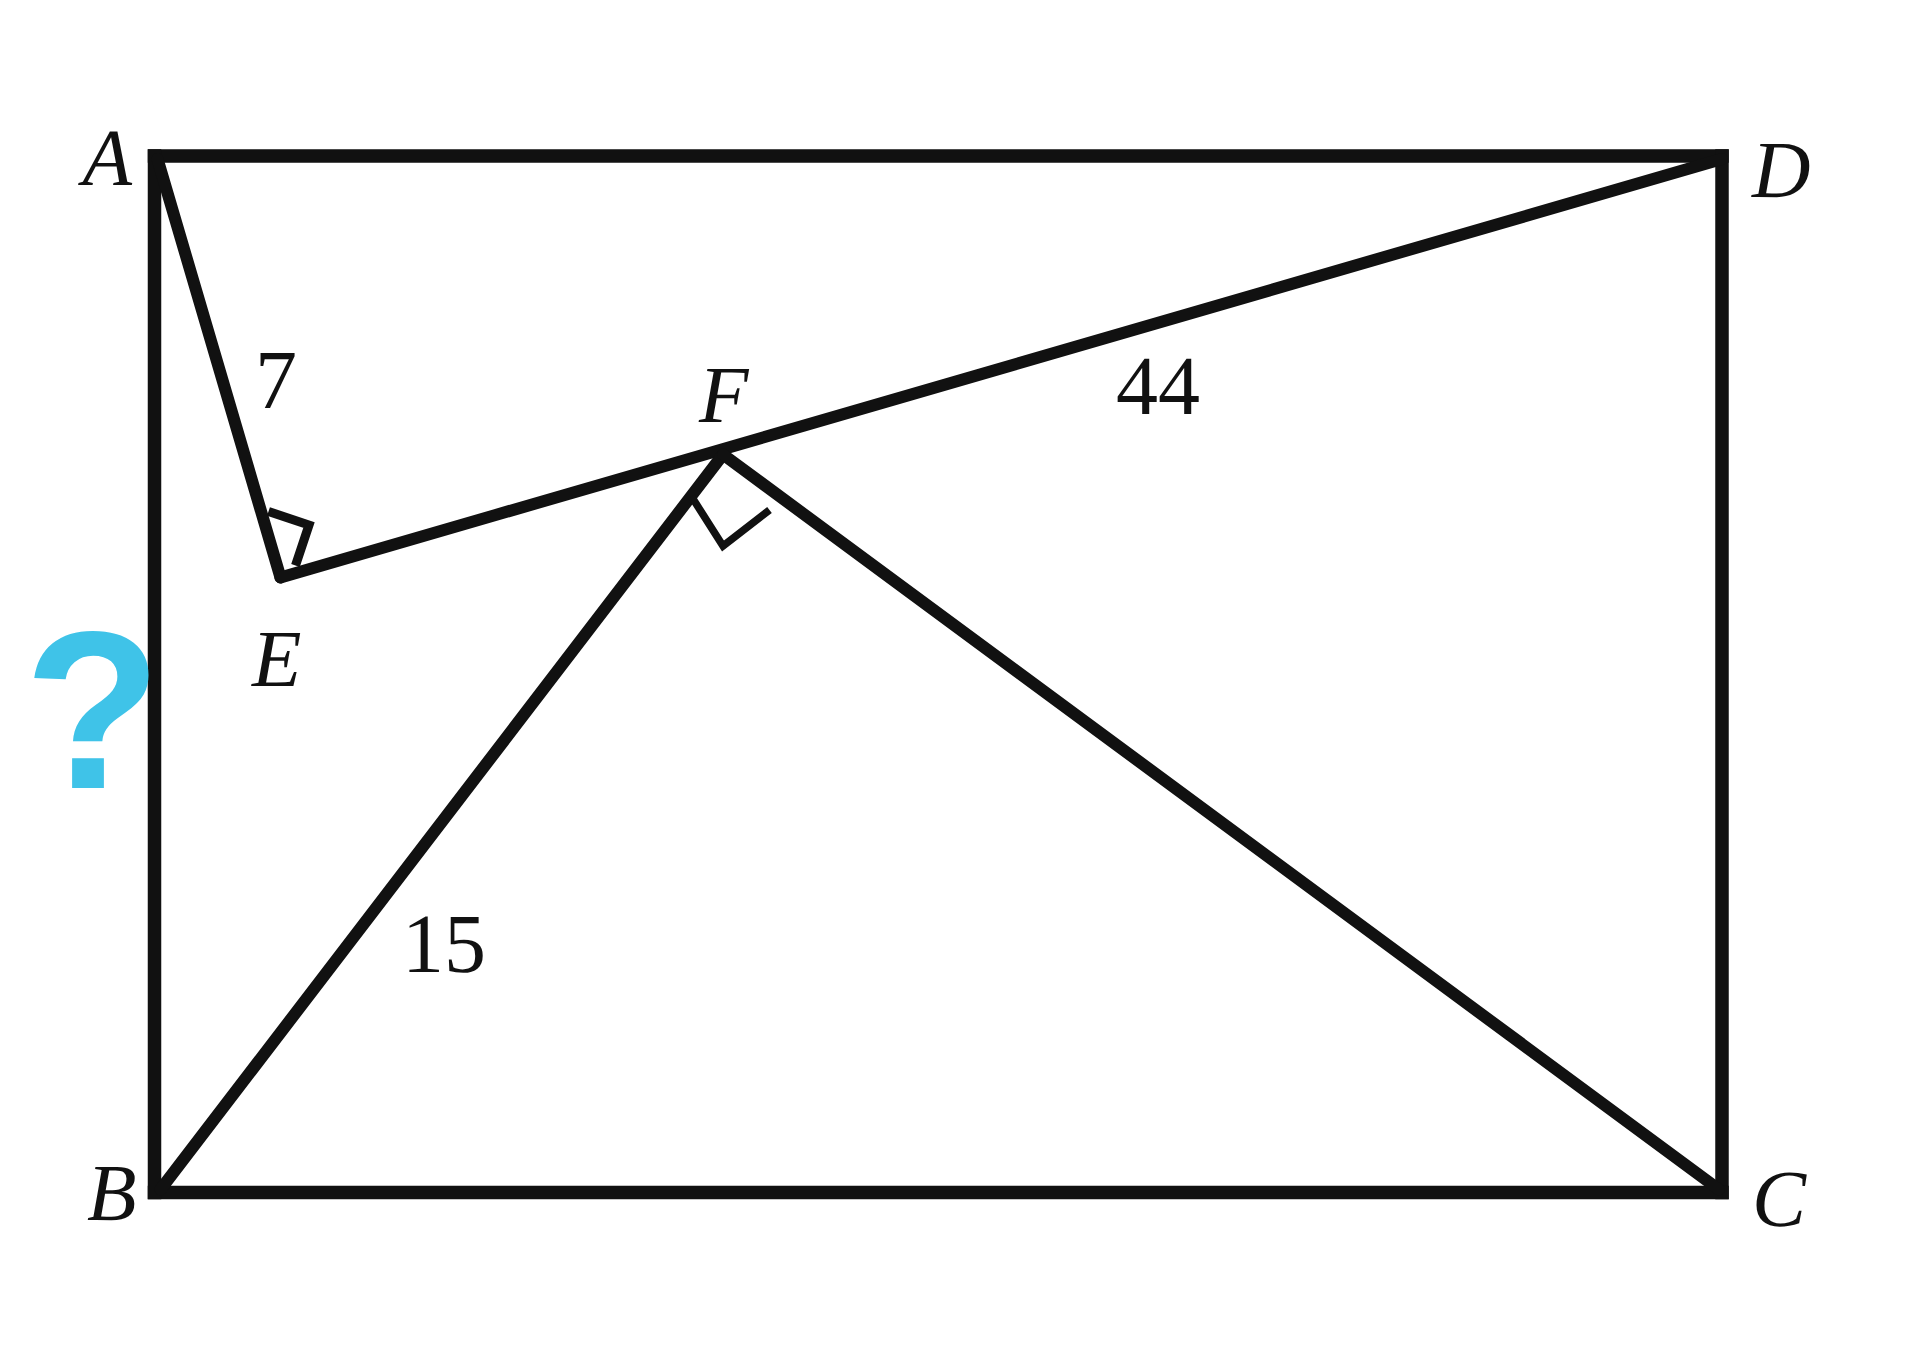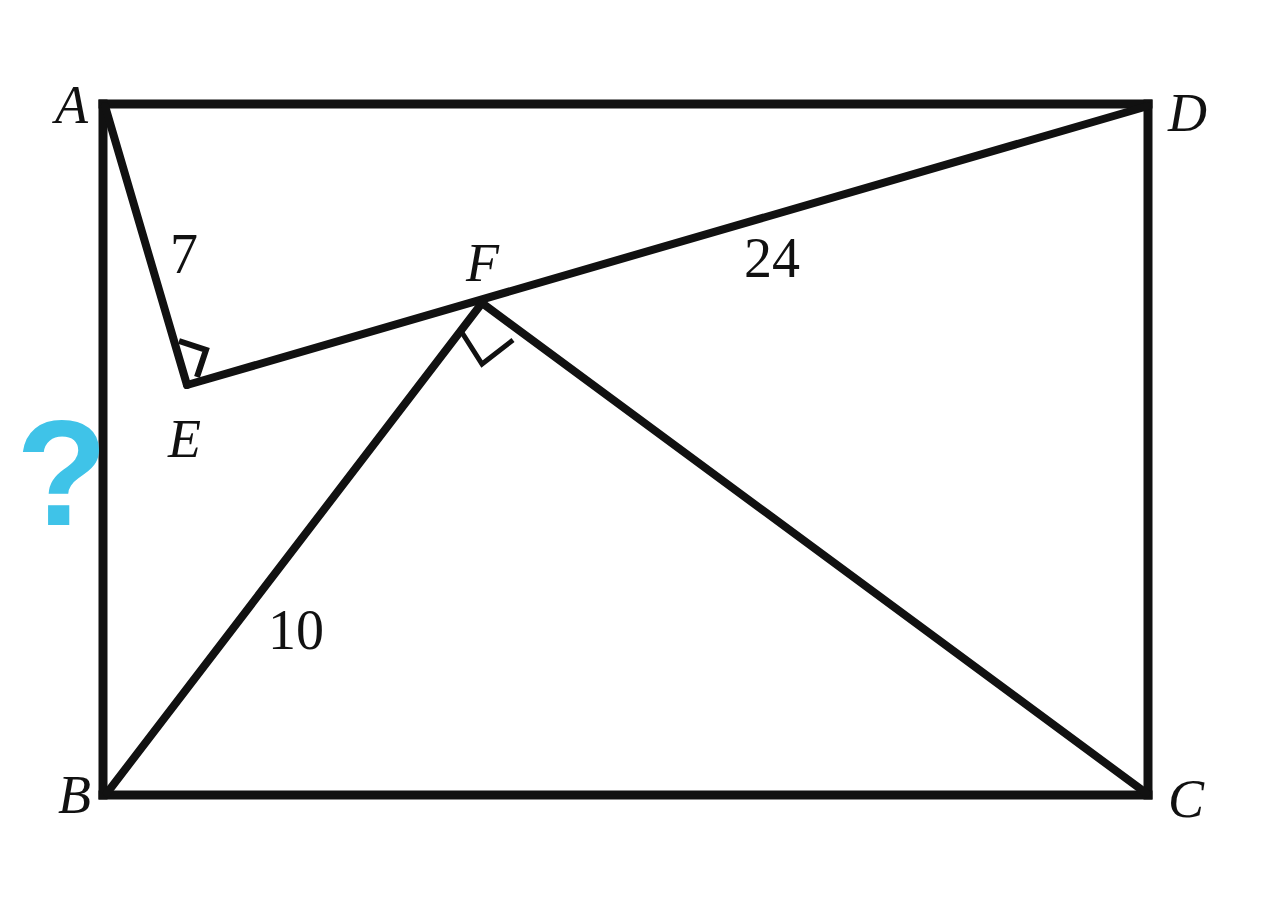--- a/index.html
+++ b/index.html
@@ -101,18 +101,18 @@
   </svg>
 
   <span class="vertex-label" id="label-A">A</span>
   <span class="vertex-label" id="label-D">D</span>
   <span class="vertex-label" id="label-B">B</span>
   <span class="vertex-label" id="label-C">C</span>
   <span class="vertex-label" id="label-E">E</span>
   <span class="vertex-label" id="label-F">F</span>
 
   <span class="measure-label" id="label-7">7</span>
-  <span class="measure-label" id="label-24">24</span>
-  <span class="measure-label" id="label-15">10</span>
+  <span class="measure-label" id="label-24">44</span>
+  <span class="measure-label" id="label-15">15</span>
 
   <span class="unknown-label" id="label-q" style="color: rgb(63, 195, 232);">?</span>
 
 </div>
 
 </body></html>

